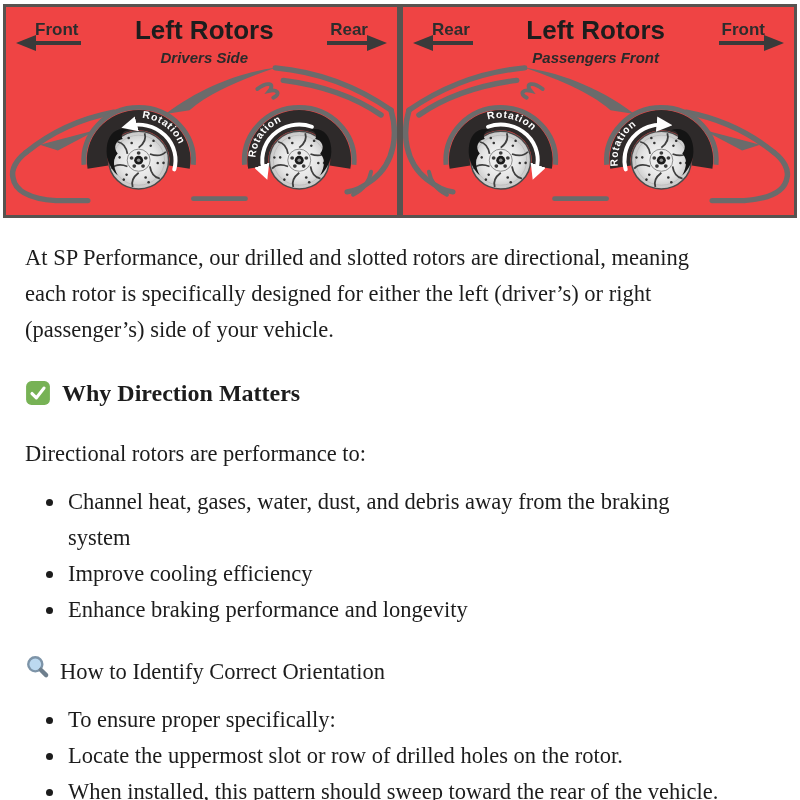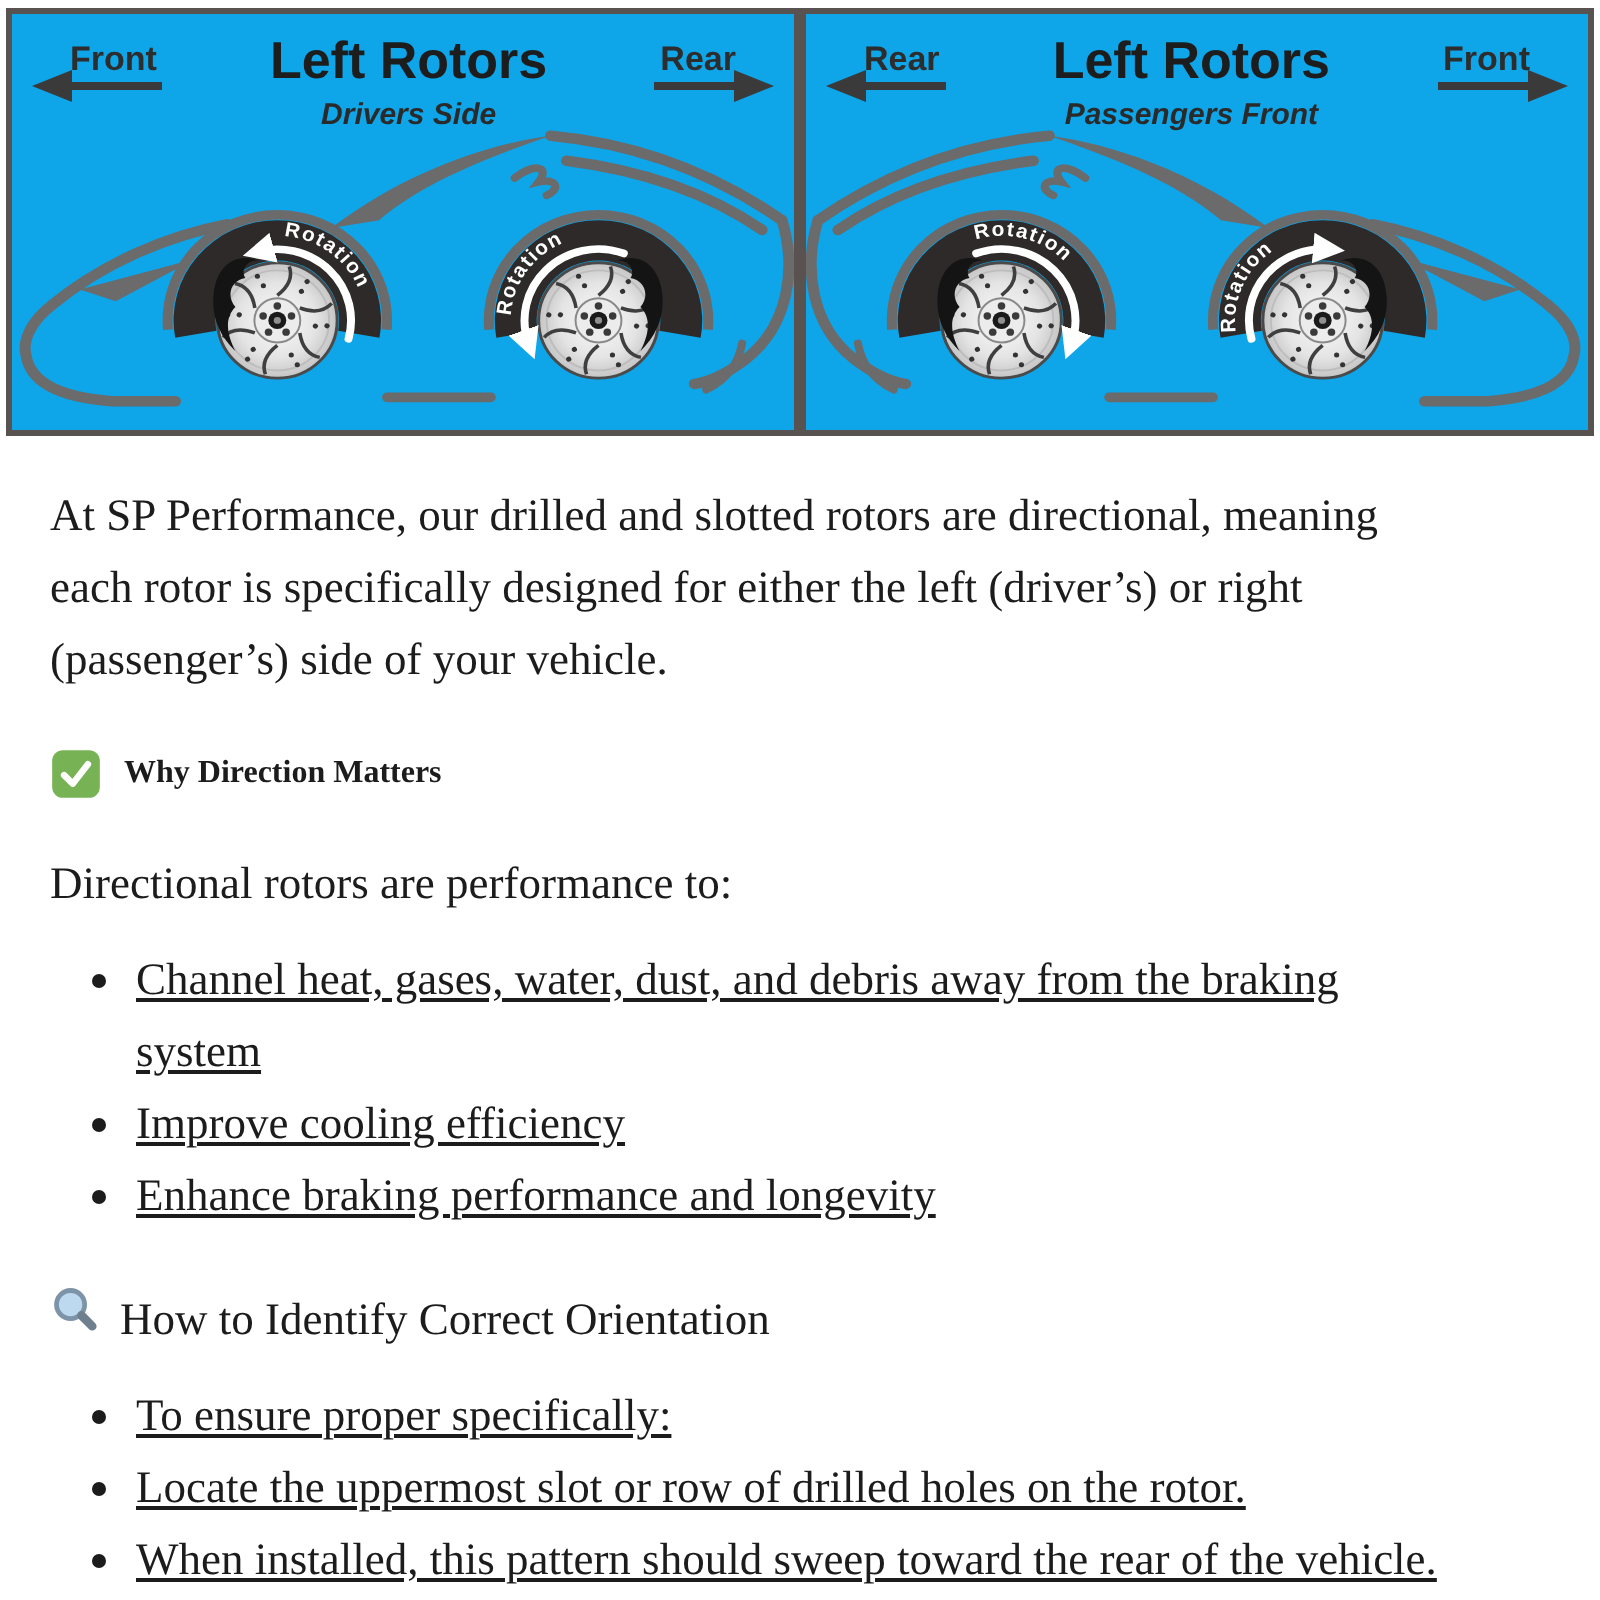--- a/index.html
+++ b/index.html
@@ -1,45 +1,45 @@
 <!DOCTYPE html>
 <html><head>
 <meta charset="utf-8">
 <style>
   html,body{margin:0;padding:0;background:#fff;width:800px;}
   body{font-family:"Liberation Serif",serif;color:#1c1c1c;}
 
   
   .diagram{display:flex;margin:4px 3px 0 3px;}
-  .panel{width:50%;height:214px;border:3px solid #585350;box-sizing:border-box;position:relative;background:#0ea5e9;overflow:hidden;}
+  .panel{width:50%;height:214px;border:3px solid #585350;box-sizing:border-box;position:relative;background:#ef4444;overflow:hidden;}
   .panel-header{display:flex;justify-content:space-between;align-items:flex-start;padding:7px 10px 0 10px;height:50px;}
   .titles{text-align:center;line-height:1;margin-top:1px;}
   .panel-title{font:700 26px "Liberation Sans",sans-serif;color:#1d1d1d;letter-spacing:0;}
   .panel-subtitle{font:700 italic 15px "Liberation Sans",sans-serif;font-style:italic;color:#2a2a2a;margin-top:3px;}
   .dir{display:flex;align-items:flex-end;margin-top:6px;font:700 17px "Liberation Sans",sans-serif;color:#2d2d2d;}
   .dir .txt{border-bottom:4px solid #3a3a3a;padding:0 3px 1px 3px;}
   .tri{width:0;height:0;border-top:8px solid transparent;border-bottom:8px solid transparent;margin-bottom:-6px;}
   .tri-l{border-right:20px solid #3a3a3a;margin-right:-4px;}
   .tri-r{border-left:20px solid #3a3a3a;margin-left:-4px;}
   .car{display:block;width:100%;height:152px;}
   .well{fill:#2e2a2a;}
   .fender{stroke:#6b6b6b;stroke-width:5;fill:none;}
   .rotArrow{stroke:#fff;stroke-width:4;fill:none;stroke-linecap:round;}
   .rotText{font:700 10.5px "Liberation Sans",sans-serif;fill:#fff;letter-spacing:.8px;}
 
   
   .content{padding:10px 30px 0 25px;font-size:22.5px;line-height:1.6;}
   .intro{margin:12px 0 0;max-width:700px;}
-  .sec-h{display:flex;align-items:center;gap:11px;margin:26px 0 0;font-size:16px;font-weight:700;}
+  .sec-h{display:flex;align-items:center;gap:11px;margin:26px 0 0;font-size:24px;font-weight:700;}
   .sec-h2{display:flex;gap:9px;margin:26px 0 0;font-size:22.5px;font-weight:400;}
   .emoji{width:26px;height:26px;flex:0 0 auto;}
   .lead{margin:24px 0 0;}
   ul{margin:12px 0 0;padding-left:41px;max-width:640px;}
   ul.wide{max-width:690px;}
-  li{padding-left:2px;text-decoration:underline;}
+  li{padding-left:2px;}
 </style>
 </head>
 <body>
 
 <svg style="position:absolute;width:0;height:0" aria-hidden="true">
   <defs>
     <radialGradient id="rotGrad">
       <stop offset="0%" stop-color="#fbfbfb"></stop>
       <stop offset="65%" stop-color="#e4e4e4"></stop>
       <stop offset="100%" stop-color="#c5c5c5"></stop>

